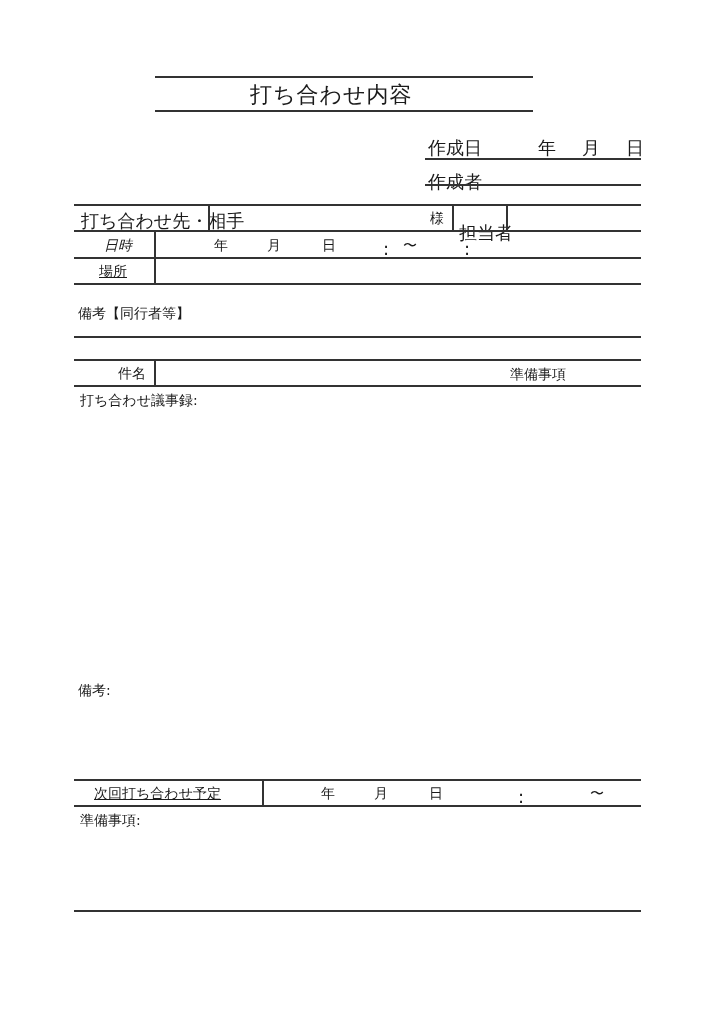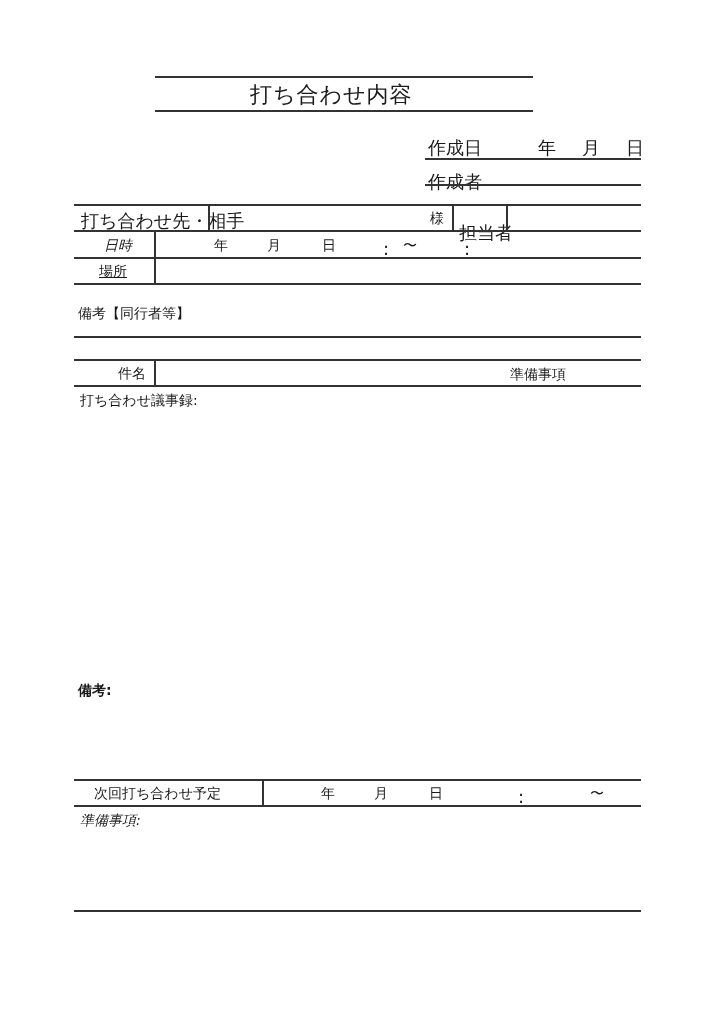--- a/index.html
+++ b/index.html
@@ -92,29 +92,29 @@
 <div class="hline" style="left:74px; top:359px; width:567px;"></div>
 <div class="txt md" style="left:90px; top:366px;margin-left:28px;">件名</div>
 <div class="vline" style="left:154px; top:359px; height:27px;"></div>
 <div class="field" style="left:157px; top:361px; width:345px; height:24px;"></div>
 <div class="txt md" style="left:510px; top:367px;">準備事項</div>
 <div class="hline" style="left:74px; top:385px; width:567px;"></div>
 
 <div class="txt md" style="left:80px; top:393px;">打ち合わせ議事録:</div>
 <div class="field" style="left:74px; top:412px; width:567px; height:265px;"></div>
 
-<div class="txt md" style="left:78px; top:683px;font-weight:bold;">備考:</div>
+<div class="txt md" style="left:78px; top:683px;">備考:</div>
 <div class="field" style="left:74px; top:702px; width:567px; height:74px;"></div>
 
 <div class="hline" style="left:74px; top:779px; width:567px;"></div>
-<div class="txt md" style="left:94px; top:786px;">次回打ち合わせ予定</div>
+<div class="txt md" style="left:94px; top:786px;text-decoration:underline;">次回打ち合わせ予定</div>
 <div class="vline" style="left:262px; top:779px; height:27px;"></div>
 <div class="field" style="left:265px; top:781px; width:376px; height:24px;"></div>
 <div class="txt md" style="left:321px; top:786px;">年</div>
 <div class="txt md" style="left:374px; top:786px;">月</div>
 <div class="txt md" style="left:429px; top:786px;">日</div>
 <div class="txt sm" style="left:518px; top:788px;">:</div>
 <div class="txt md" style="left:590px; top:786px;">〜</div>
 <div class="hline" style="left:74px; top:805px; width:567px;"></div>
 
-<div class="txt md" style="left:80px; top:813px;font-style:italic;">準備事項:</div>
+<div class="txt md" style="left:80px; top:813px;">準備事項:</div>
 <div class="field" style="left:74px; top:832px; width:567px; height:76px;"></div>
 <div class="hline" style="left:74px; top:910px; width:567px;"></div>
 
 </body></html>

